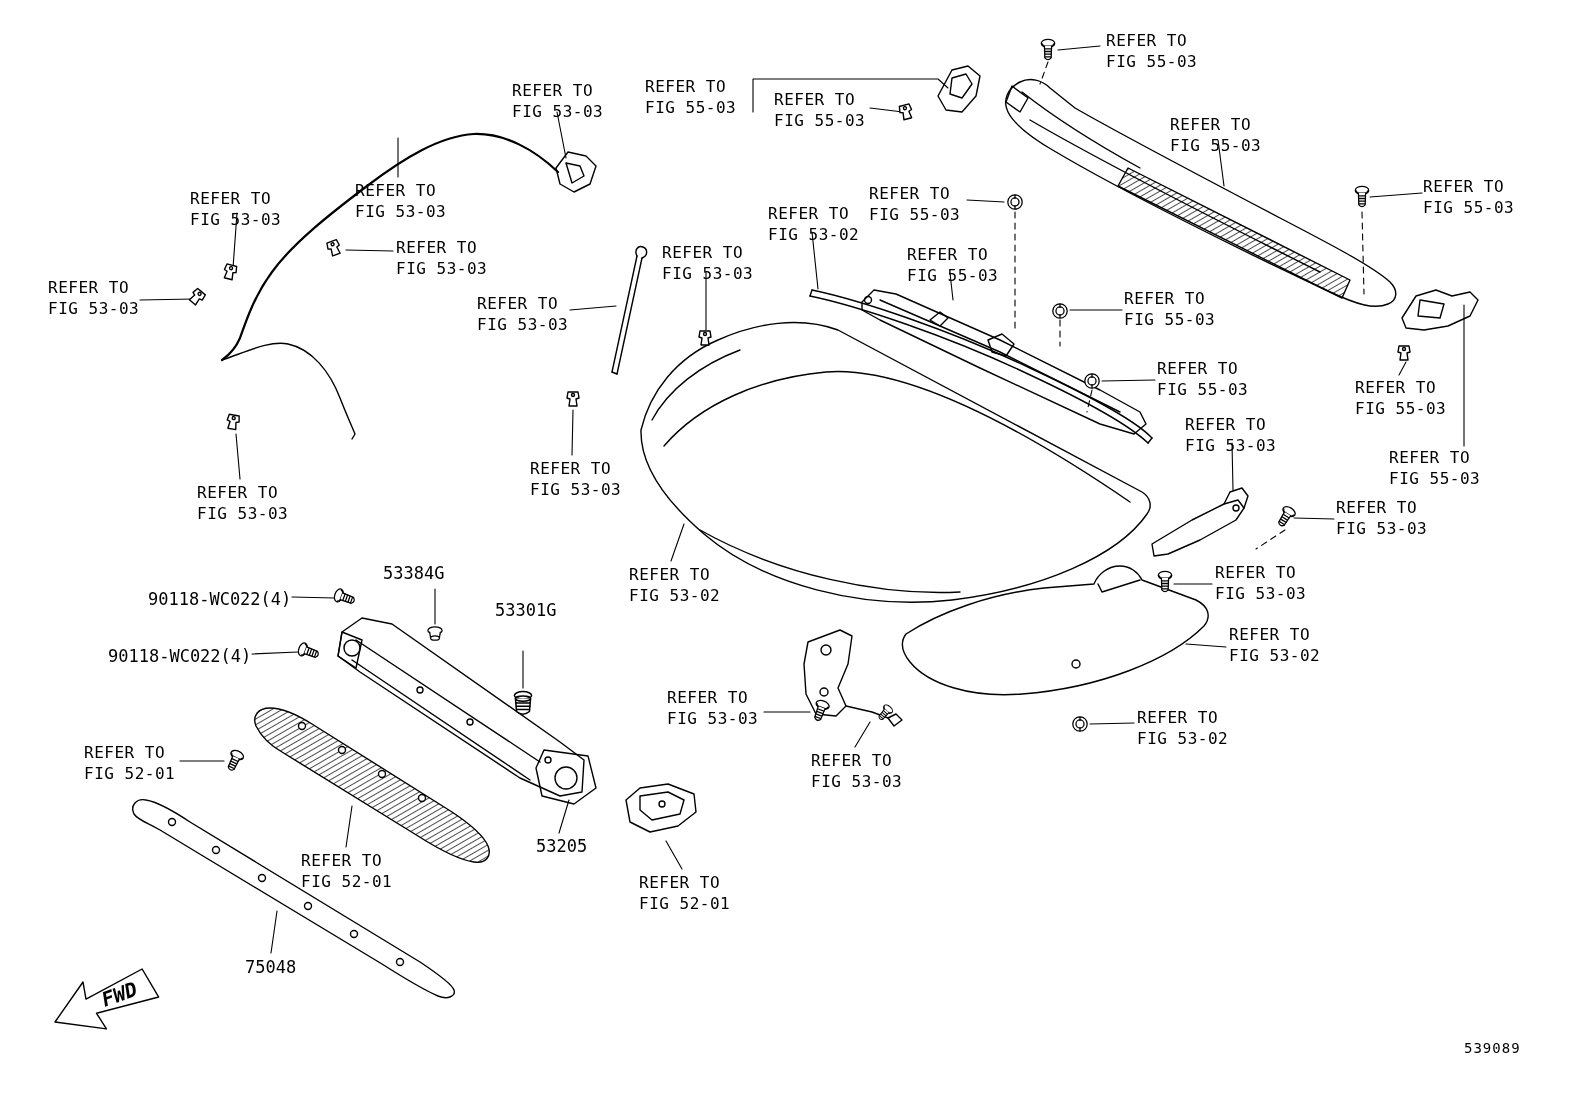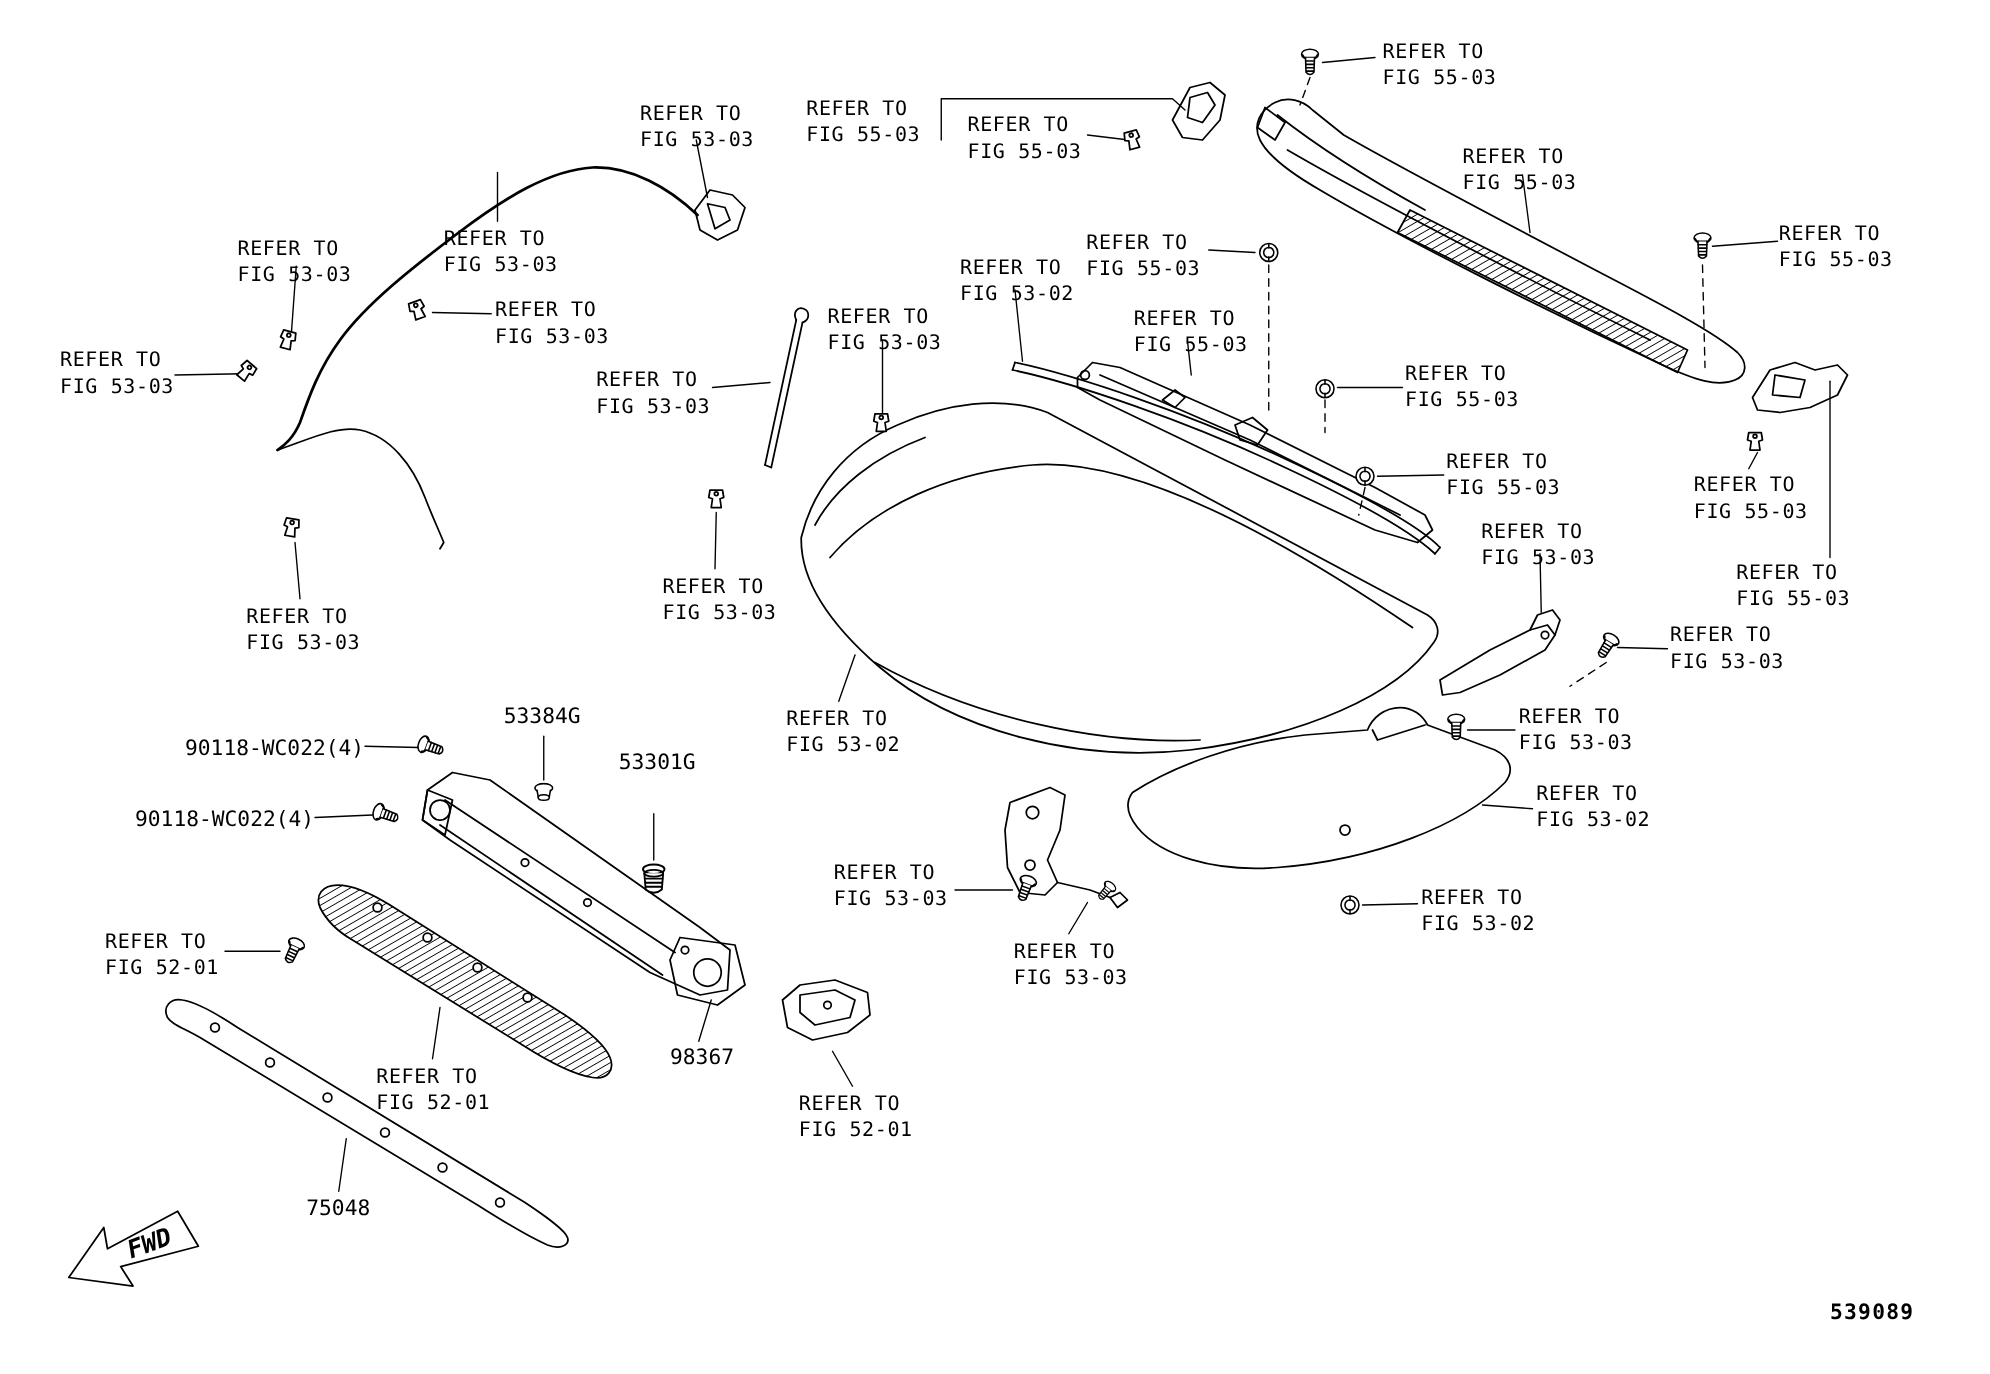--- a/index.html
+++ b/index.html
@@ -11,21 +11,21 @@
   .art .leader{stroke-width:1.1;}
   .art .dash{stroke-width:1.1;stroke-dasharray:6 5;}
   .art .thick{stroke-width:2.2;}
   .art .fill-white{fill:#ffffff;}
   .art .hatched{fill:url(#hatch);}
   .art text{stroke:none;fill:#000;}
   #labels{position:absolute;left:0;top:0;width:100%;height:100%;}
   .lbl{position:absolute;font-weight:400;font-size:16px;line-height:21px;
        white-space:pre-line;letter-spacing:0.5px;}
   .part{font-size:17px;letter-spacing:0;}
-  .diagram-number{position:absolute;font-weight:700;font-size:17px;letter-spacing:1px;text-align:right;}
+  .diagram-number{position:absolute;font-weight:400;font-size:14px;letter-spacing:1px;text-align:right;}
 </style>
 </head>
 <body>
 
 <div class="stage">
 
 <svg class="art" width="1592" height="1099" viewBox="0 0 1592 1099">
   <defs>
     <pattern id="hatch" width="5" height="5" patternUnits="userSpaceOnUse" patternTransform="rotate(60)">
       <line x1="0" y1="0" x2="0" y2="5" stroke="#000" stroke-width="1"></line>
@@ -335,23 +335,23 @@
       <div class="lbl" style="left: 1137px; top: 707px;">REFER TO
 FIG 53-02</div>
       <div class="lbl" style="left: 84px; top: 742px;">REFER TO
 FIG 52-01</div>
       <div class="lbl" style="left: 811px; top: 750px;">REFER TO
 FIG 53-03</div>
       <div class="lbl" style="left: 301px; top: 850px;">REFER TO
 FIG 52-01</div>
       <div class="lbl" style="left: 639px; top: 872px;">REFER TO
 FIG 52-01</div>
-      <div class="lbl part" style="left: 403px; top: 563px;">53384G</div>
+      <div class="lbl part" style="left: 383px; top: 563px;">53384G</div>
       <div class="lbl part" style="left: 148px; top: 589px;">90118-WC022(4)</div>
       <div class="lbl part" style="left: 495px; top: 600px;">53301G</div>
       <div class="lbl part" style="left: 108px; top: 646px;">90118-WC022(4)</div>
-      <div class="lbl part" style="left: 536px; top: 836px;">98367</div>
+      <div class="lbl part" style="left: 536px; top: 836px;">53205</div>
       <div class="lbl part" style="left: 245px; top: 957px;">75048</div>
     </div>
 
 <div class="diagram-number" style="left:1464px;top:1040px">539089</div>
 
 </div>
 
 </body></html>

